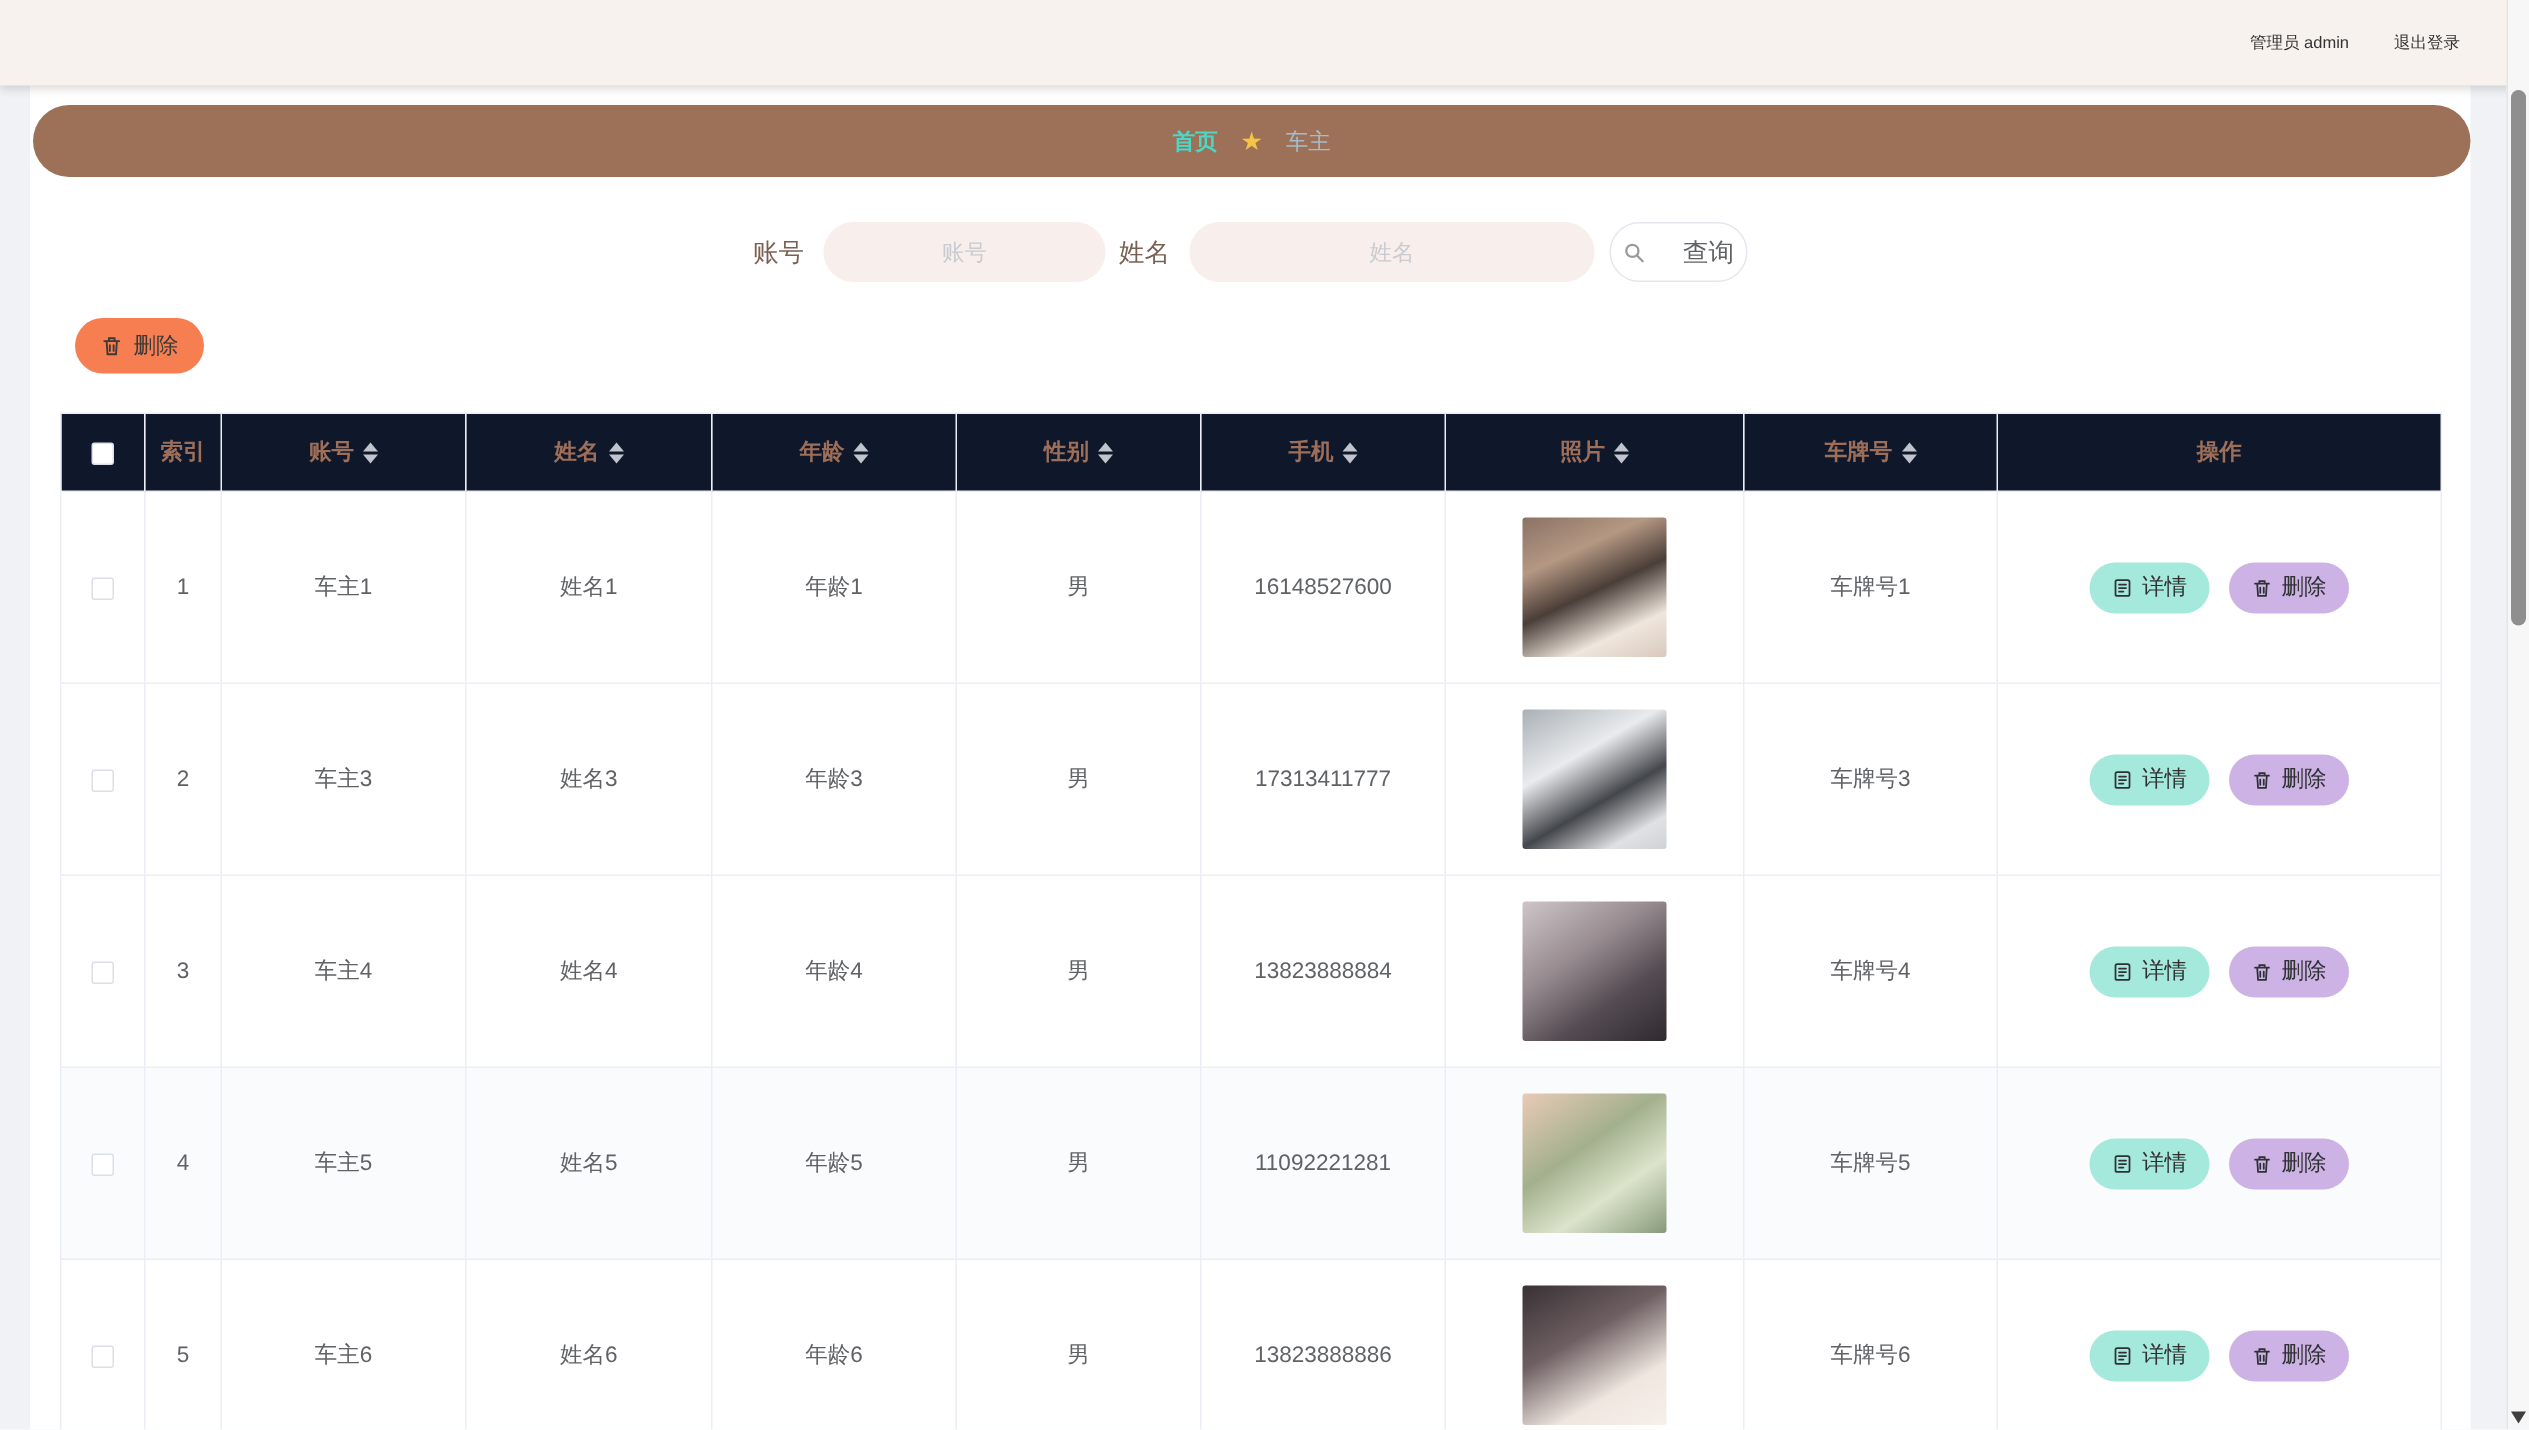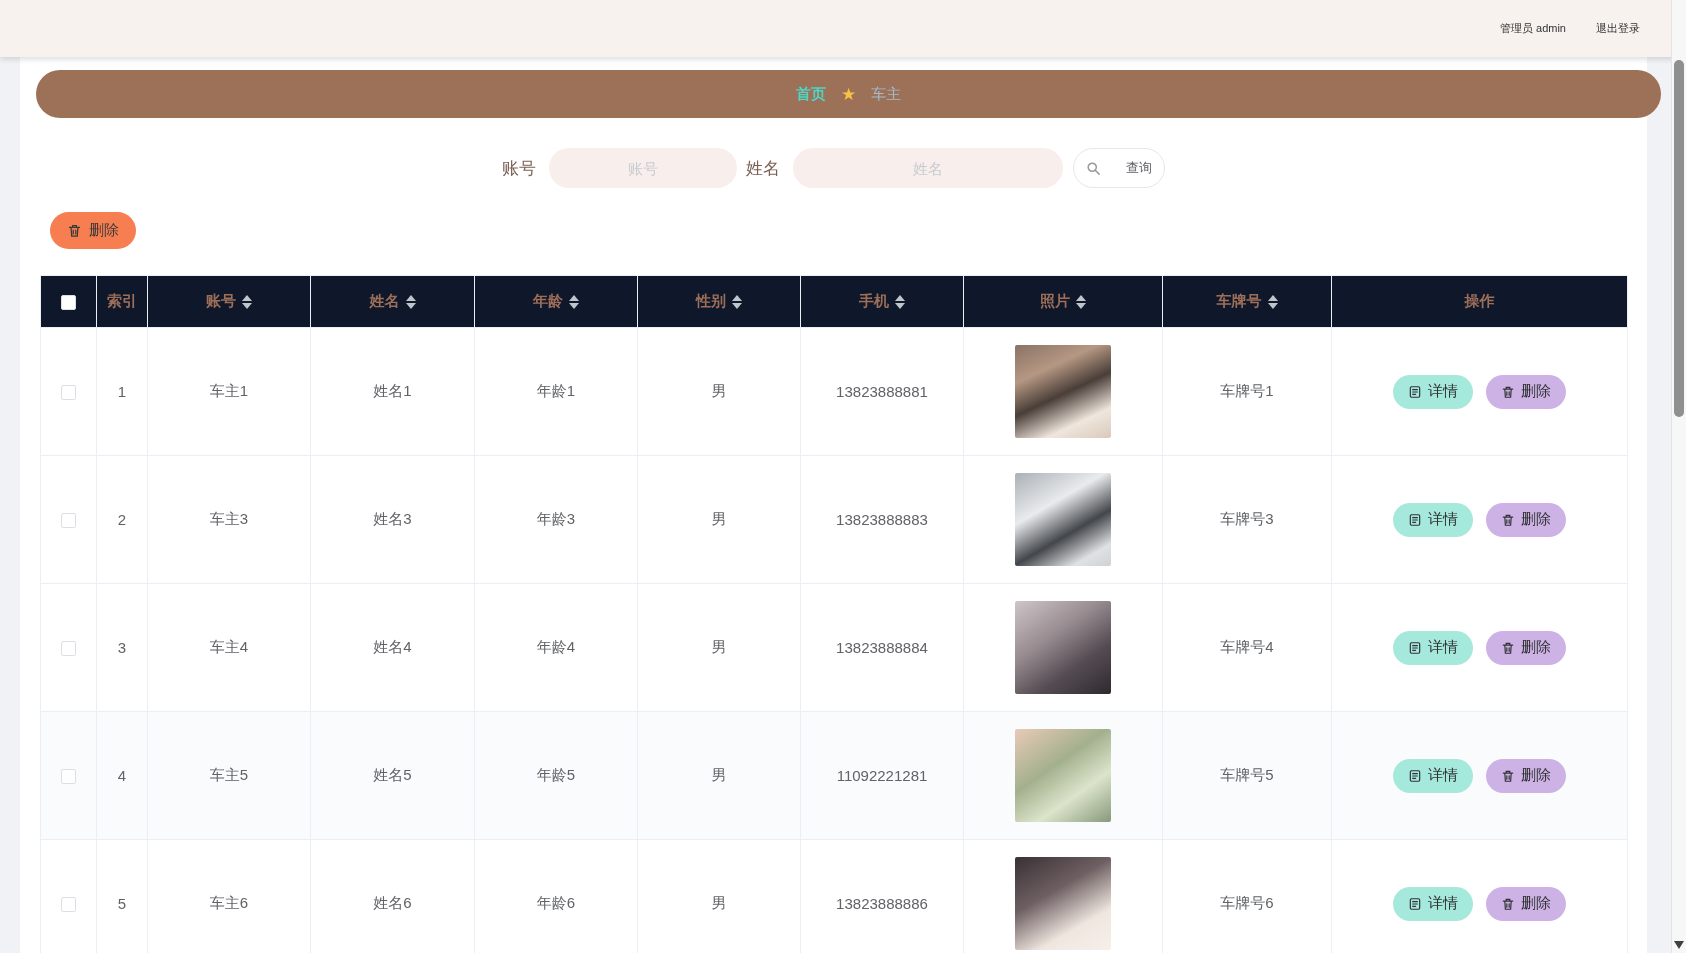--- a/index.html
+++ b/index.html
@@ -19,21 +19,21 @@
     gap:30px; padding-right:46px; z-index:5;
   }
   .topbar .tb-item { font-size:11px; color:#333; white-space:nowrap; cursor:pointer; }
   
   .page {
     position:absolute; left:20px; top:57px; width:1627px; height:896px;
     background:#ffffff;
   }
   
   .crumbbar {
-    position:absolute; left:16px; top:13px; width:1625px; height:48px;
+    position:absolute; left:2px; top:13px; width:1625px; height:48px;
     background:#9d7058; border-radius:24px;
     display:flex; align-items:center; justify-content:center; gap:15px;
   }
   .crumb-home { color:#4ed5c6; font-size:15px; font-weight:bold; cursor:pointer; }
   .crumb-star { color:#f6c344; font-size:17px; line-height:1; }
   .crumb-current { color:#a4bccb; font-size:15px; }
   
   .search-row {
     position:absolute; left:0; top:91px; width:1627px; height:40px;
     display:flex; align-items:center; justify-content:center;
@@ -43,21 +43,21 @@
   .pill-input {
     height:40px; border:none; outline:none; border-radius:20px;
     background:#f8eeec; text-align:center; font-size:15px; color:#606266;
     font-family:inherit;
   }
   .pill-input::placeholder { color:#c8cbd0; }
   .pill-input.account { width:188px; }
   .pill-input.name { width:270px; margin-right:10px; }
   .query-btn {
     height:40px; width:92px; border:1px solid #e4e7ed; border-radius:20px;
-    background:#fff; color:#606266; font-size:13px; font-family:inherit;
+    background:#fff; color:#606266; font-size:17px; font-family:inherit;
     display:inline-flex; align-items:center; justify-content:center; gap:25px;
     cursor:pointer;
   }
   
   .bulk-delete {
     position:absolute; left:30px; top:155px; height:37px; padding:0 17px;
     border:none; border-radius:19px; background:#f77e50;
     color:#3a3a3a; font-size:15px; font-family:inherit;
     display:inline-flex; align-items:center; gap:7px; cursor:pointer;
   }
@@ -241,21 +241,21 @@
         </tr>
       </thead>
       <tbody>
           <tr>
     <td><input type="checkbox" style=""></td>
     <td>1</td>
     <td>车主1</td>
     <td>姓名1</td>
     <td>年龄1</td>
     <td>男</td>
-    <td>13823888881</td>
+    <td>16148527600</td>
     <td>
               <div class="photo photo-1"></div>
             </td>
     <td>车牌号1</td>
     <td>
       <div class="actions-cell">
         <button class="act-btn detail">
           <span>
             <svg width="14" height="14" viewBox="0 0 24 24" fill="none" stroke="#303133" stroke-width="2" stroke-linecap="round">
               <rect x="4" y="3" width="16" height="18" rx="2"></rect>
@@ -275,21 +275,21 @@
       </div>
     </td>
   </tr>
           <tr>
     <td><input type="checkbox" style=""></td>
     <td>2</td>
     <td>车主3</td>
     <td>姓名3</td>
     <td>年龄3</td>
     <td>男</td>
-    <td>13823888883</td>
+    <td>17313411777</td>
     <td>
               <div class="photo photo-2"></div>
             </td>
     <td>车牌号3</td>
     <td>
       <div class="actions-cell">
         <button class="act-btn detail">
           <span>
             <svg width="14" height="14" viewBox="0 0 24 24" fill="none" stroke="#303133" stroke-width="2" stroke-linecap="round">
               <rect x="4" y="3" width="16" height="18" rx="2"></rect>

